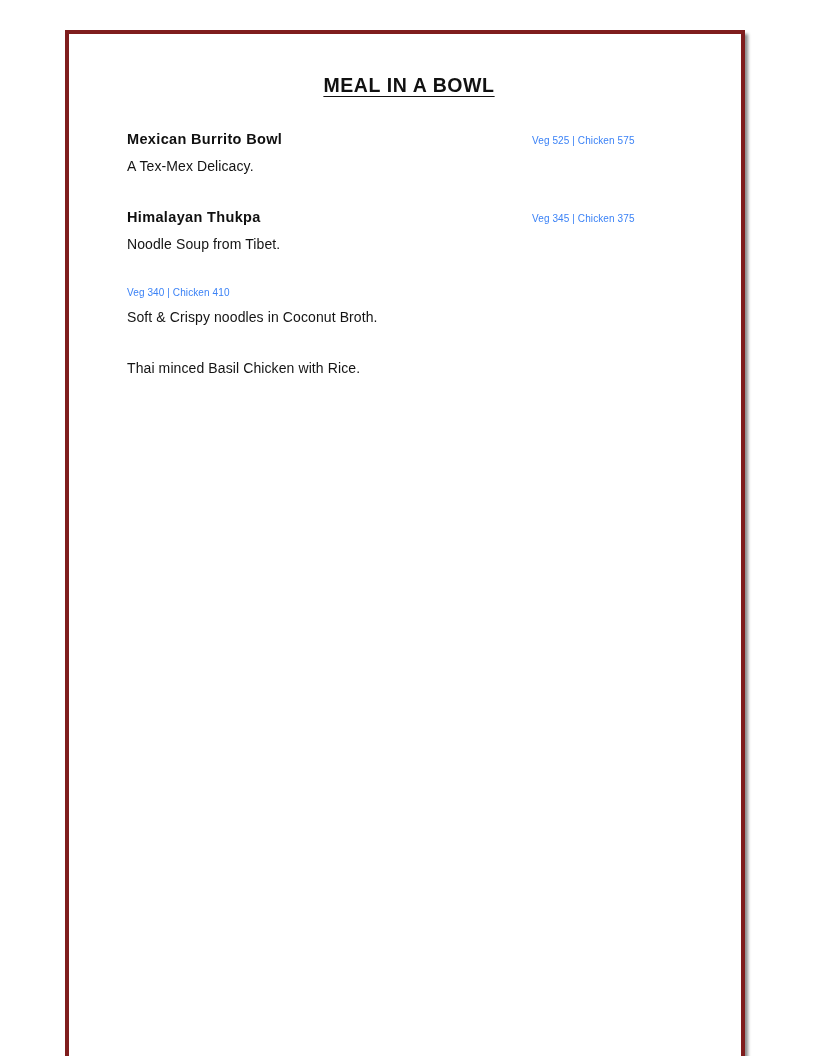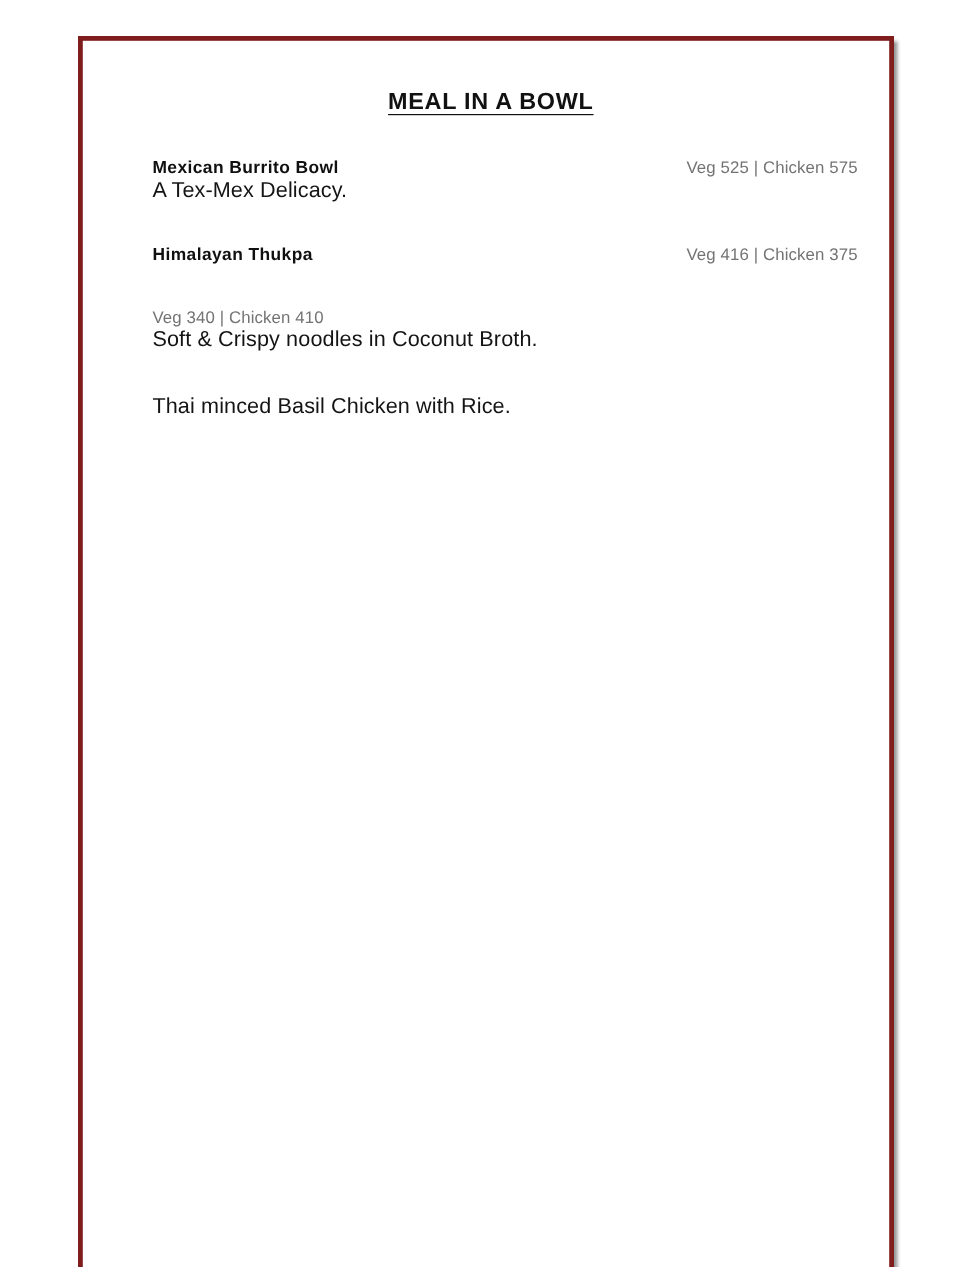--- a/index.html
+++ b/index.html
@@ -55,39 +55,39 @@
   .items {
     margin-top: 34px;
   }
   .menu-item {
     margin-bottom: 35px;
   }
   .item-row {
     display: flex;
     align-items: baseline;
     justify-content: flex-start;
-    gap: 40px;
   }
   .item-name {
     font-size: 14.5px;
     font-weight: bold;
     letter-spacing: 0.35px;
     color: #101010;
     width: 405px;
     flex: 0 0 405px;
   }
   .item-price {
-    font-size: 14px;
-    color: #737373;
+    font-size: 10px;
+    color: #3b82f6;
     letter-spacing: 0.1px;
     white-space: nowrap;
   }
   .item-desc {
-    font-size: 18px;
+    font-size: 14px;
     color: #141414;
+    margin-top: 11px;
     letter-spacing: 0.1px;
   }
 </style>
 </head>
 <body>
 
 <div class="page">
   <div class="menu-sheet">
     <div class="menu-inner">
 
@@ -99,22 +99,23 @@
           <div class="item-row">
             <div class="item-name">Mexican Burrito Bowl</div>
             <div class="item-price">Veg 525 | Chicken 575</div>
           </div>
           <div class="item-desc">A Tex-Mex Delicacy.</div>
         </div>
 
         <div class="menu-item">
           <div class="item-row">
             <div class="item-name">Himalayan Thukpa</div>
-            <div class="item-price">Veg 416 | Chicken 375</div>
+            <div class="item-price">Veg 345 | Chicken 375</div>
           </div>
+          <div class="item-desc">Noodle Soup from Tibet.</div>
         </div>
 
         <div class="menu-item">
           <div class="item-row">
             <div class="item-price">Veg 340 | Chicken 410</div>
           </div>
           <div class="item-desc">Soft &amp; Crispy noodles in Coconut Broth.</div>
         </div>
 
 

